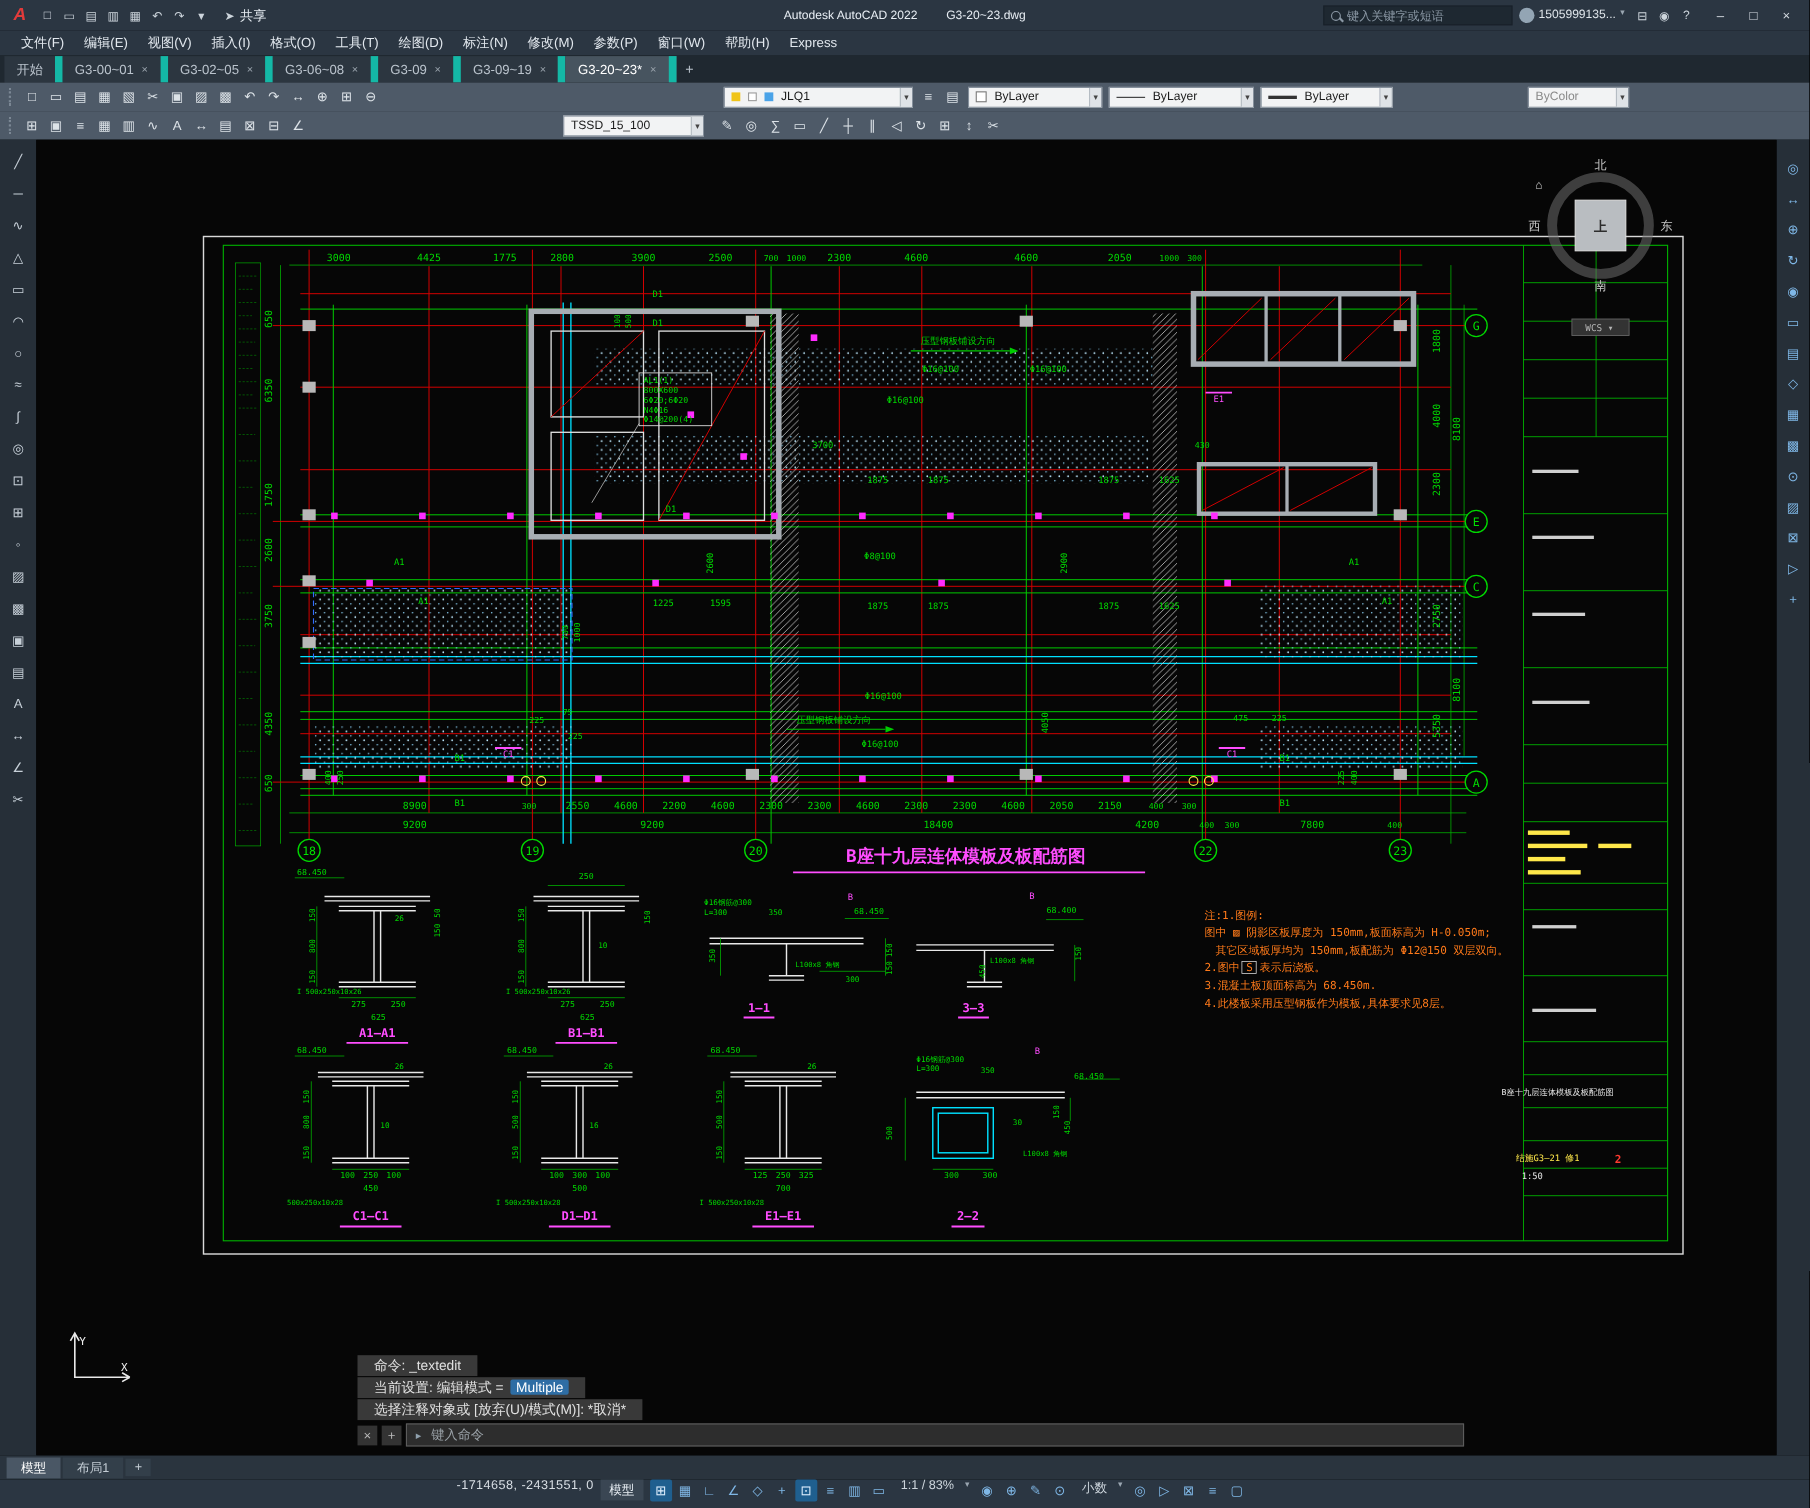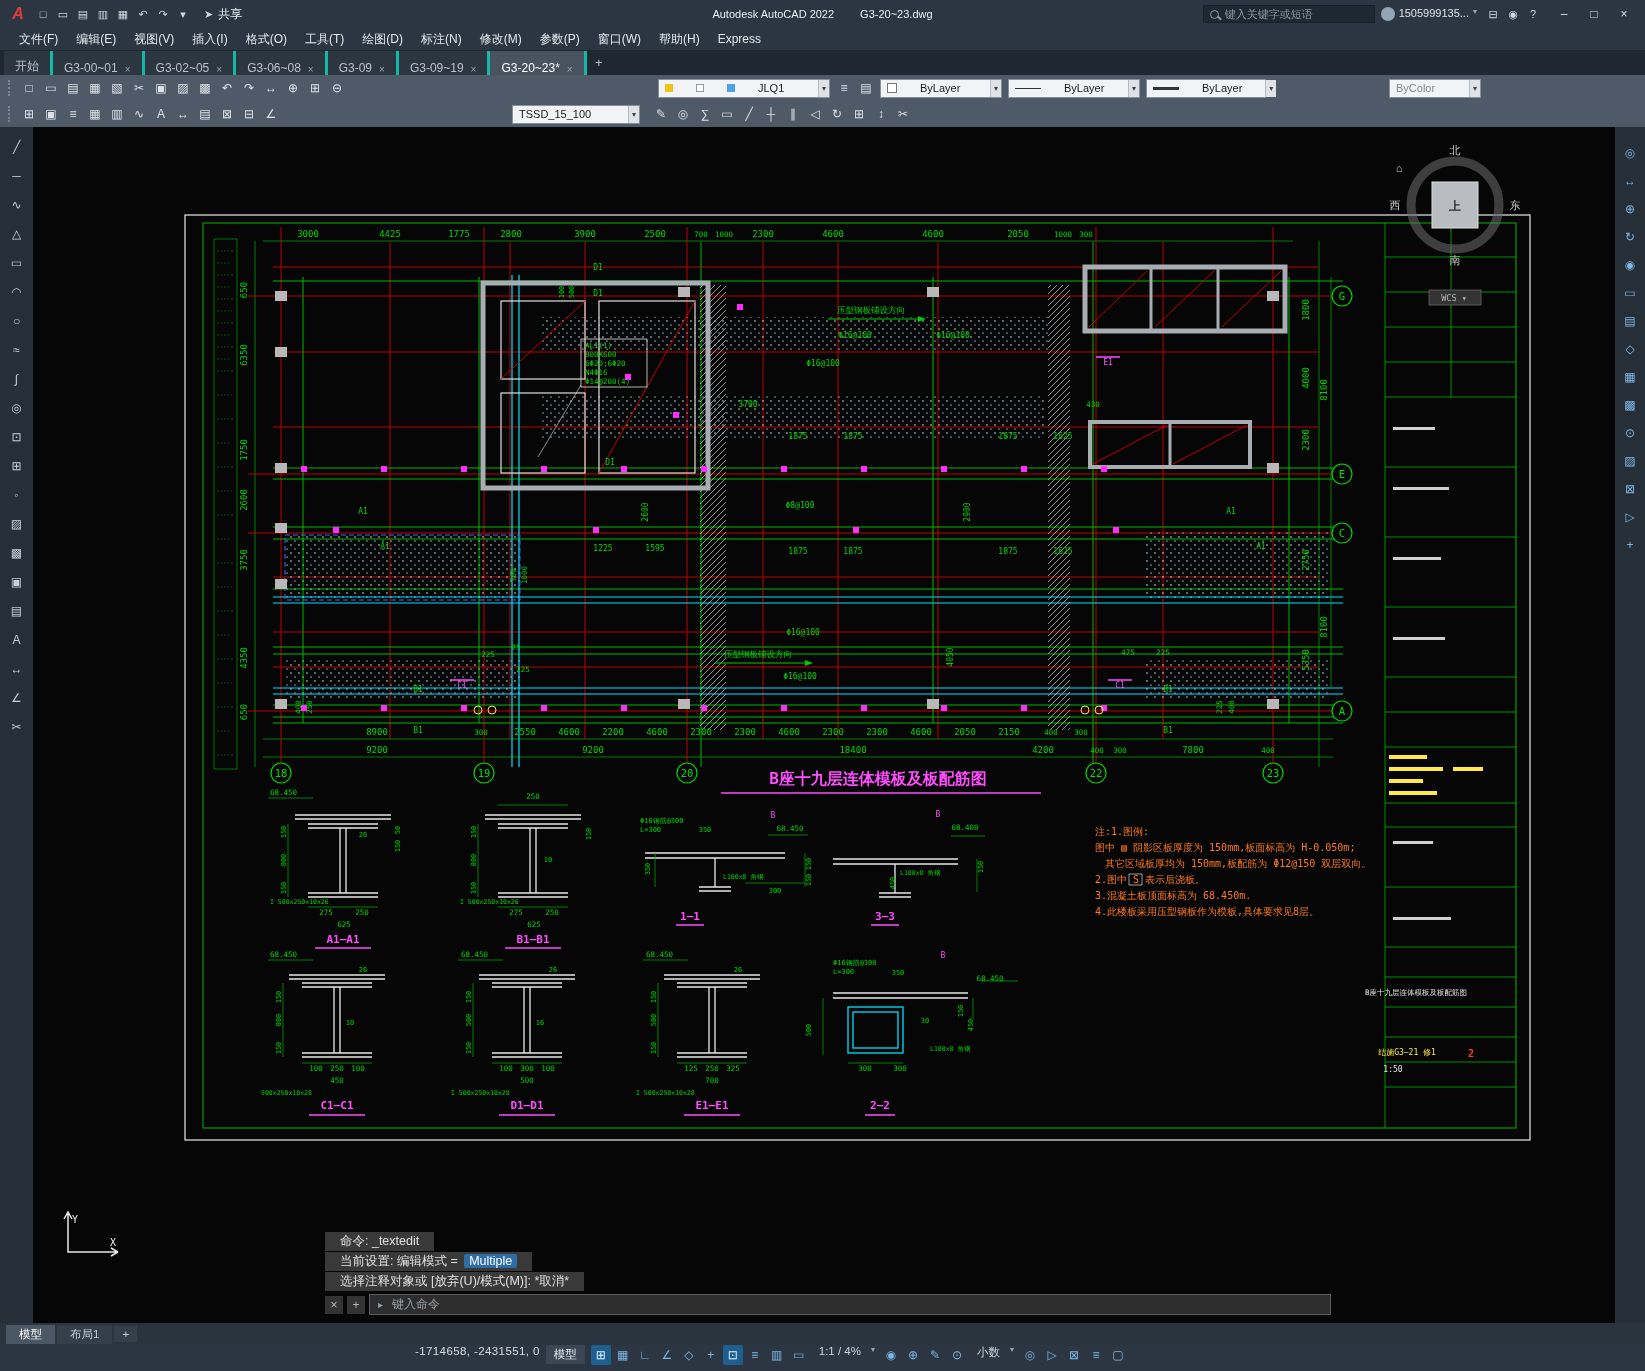--- a/index.html
+++ b/index.html
@@ -20,29 +20,29 @@
   .user{display:flex;align-items:flex-start;gap:4px;font-size:11px;color:#dfe5ea}
   .avatar{width:14px;height:14px;border-radius:50%;background:#93a5b4}
   .car{font-size:8px;color:#9aa6b1}
   .winbtns{display:flex}
   .winbtn{width:30px;height:26px;text-align:center;line-height:26px;font-size:12px;color:#d7dde3}
   
   .menubar{height:22px;background:#2b3642;display:flex;align-items:center;padding-left:10px;flex:none}
   .menu-item{padding:2px 9px;font-size:12px;color:#e2e8ee}
   
   .filetabs{height:25px;background:#1f2830;display:flex;align-items:flex-end;padding-left:4px;flex:none}
-  .ftab{height:24px;display:flex;align-items:flex-end;gap:7px;padding:0 11px;background:#2c3640;color:#bac3cc;font-size:12px;border-right:3px solid #14b8a6;white-space:nowrap}
+  .ftab{height:24px;display:flex;align-items:center;gap:7px;padding:0 11px;background:#2c3640;color:#bac3cc;font-size:12px;border-right:7px solid #14b8a6;white-space:nowrap}
   .ftab.active{background:#47545f;color:#fff;font-weight:normal}
   .ftab .x{font-size:10px;color:#98a2ab}
   .addtab{width:24px;height:24px;text-align:center;line-height:24px;color:#bac3cc;font-size:13px}
   
   .toolbar{height:26px;background:#4e5a68;display:flex;align-items:center;padding:0 6px;flex:none}
   .grip{width:5px;height:16px;border-left:2px dotted #7b8794;margin:0 5px 0 2px;flex:none}
   .ticon{width:22px;height:22px;display:inline-flex;align-items:center;justify-content:center;font-size:12px;color:#dde3e8}
-  .combo{height:19px;background:#f2f3f4;border:1px solid #85909c;color:#1a1a1a;font-size:11px;display:flex;align-items:center;gap:23px;padding-left:6px;margin:0 3px;white-space:nowrap}
+  .combo{height:19px;background:#f2f3f4;border:1px solid #85909c;color:#1a1a1a;font-size:11px;display:flex;align-items:center;gap:7px;padding-left:6px;margin:0 3px;white-space:nowrap}
   .combo .ccar{margin-left:auto;align-self:stretch;display:flex;align-items:center;padding:0 3px;font-size:8px;color:#444;background:#dfe3e7;border-left:1px solid #b5bcc3}
   .combo.layer{width:172px;margin-left:310px}
   .combo.color{width:122px}
   .combo.lt{width:132px}
   .combo.lw{width:120px}
   .combo.ps{width:92px;color:#8a8a8a;margin-left:120px}
   .combo.style{width:128px;margin-left:230px;margin-right:10px}
   .d{width:8px;height:8px;display:inline-block;flex:none}
   .d.y{background:#f0c419}.d.w{background:#fff;border:1px solid #999}.d.l{background:#4aa3e8}
   .csw{width:10px;height:10px;background:#fff;border:1px solid #777;flex:none}
@@ -746,21 +746,21 @@
         <span class="sbicon">▦</span>
         <span class="sbicon">∟</span>
         <span class="sbicon">∠</span>
         <span class="sbicon">◇</span>
         <span class="sbicon">+</span>
         <span class="sbicon on">⊡</span>
         <span class="sbicon">≡</span>
         <span class="sbicon">▥</span>
         <span class="sbicon">▭</span>
       </div>
-    <span class="sb-scale">1:1 / 4%</span>
+    <span class="sb-scale">1:1 / 83%</span>
     <span class="car">▾</span>
     <div class="sbicons">
         <span class="sbicon">◉</span>
         <span class="sbicon">⊕</span>
         <span class="sbicon">✎</span>
         <span class="sbicon">⊙</span>
       </div>
     <span class="sb-units">小数</span>
     <span class="car">▾</span>
     <div class="sbicons">

